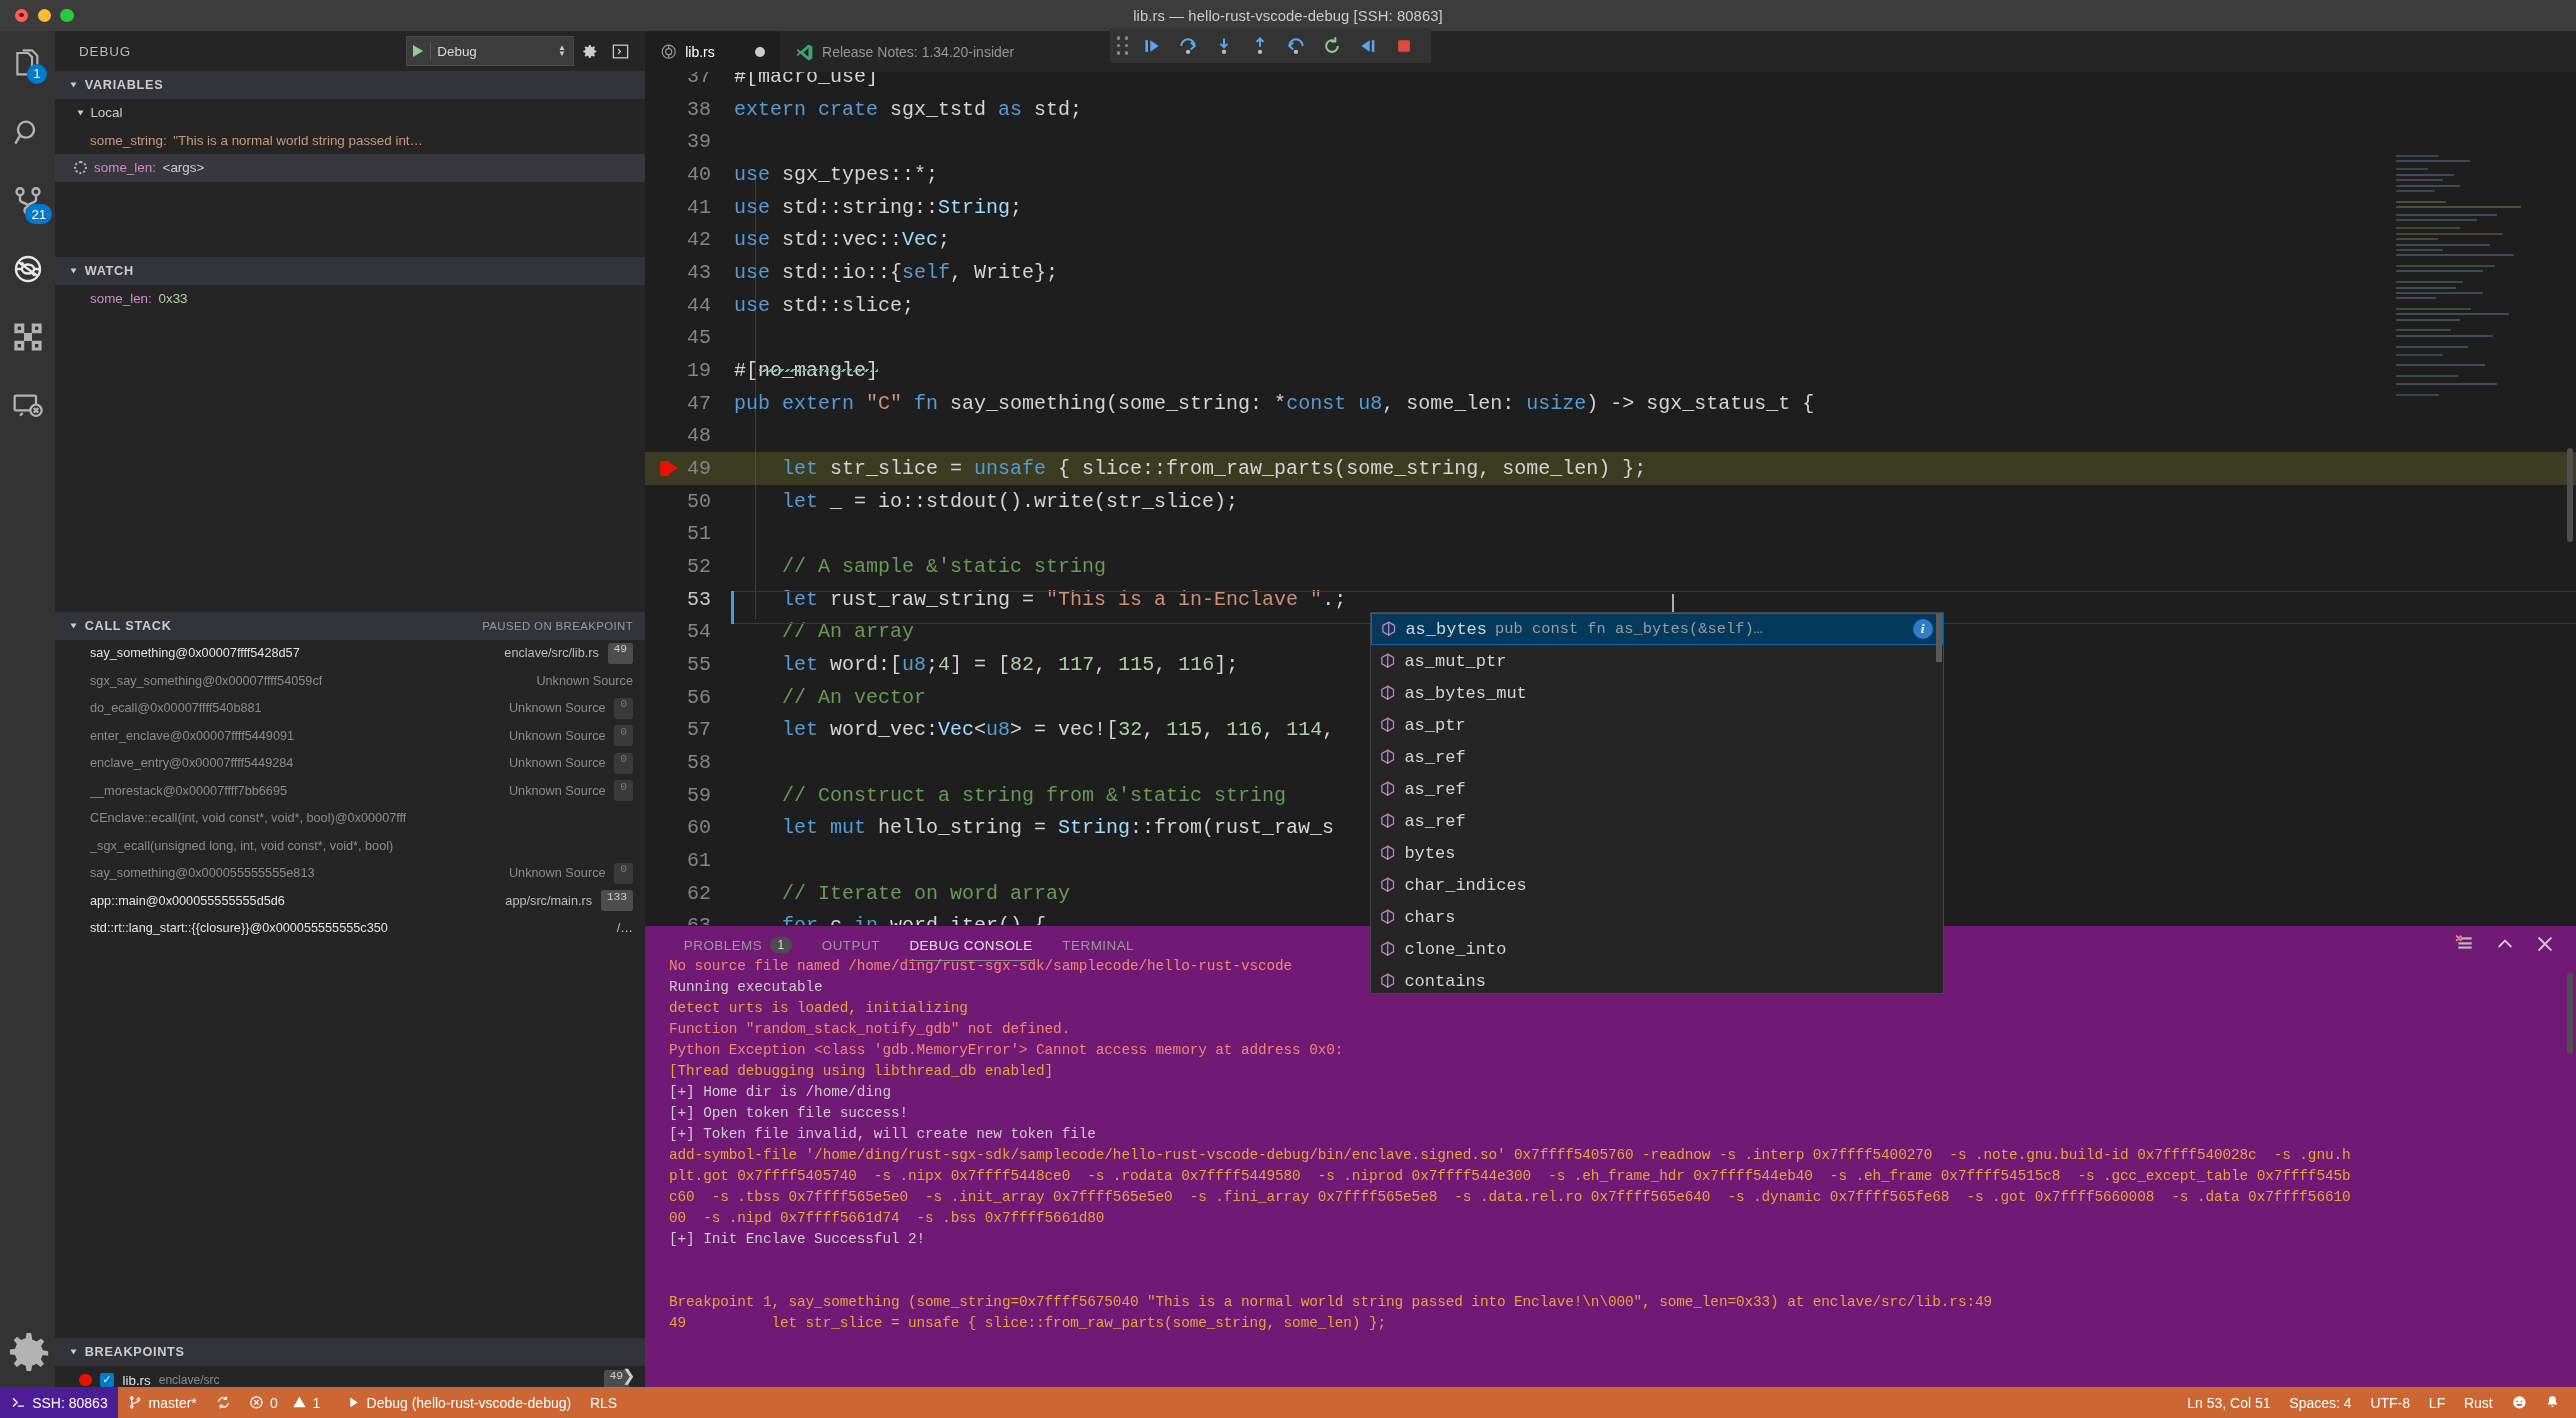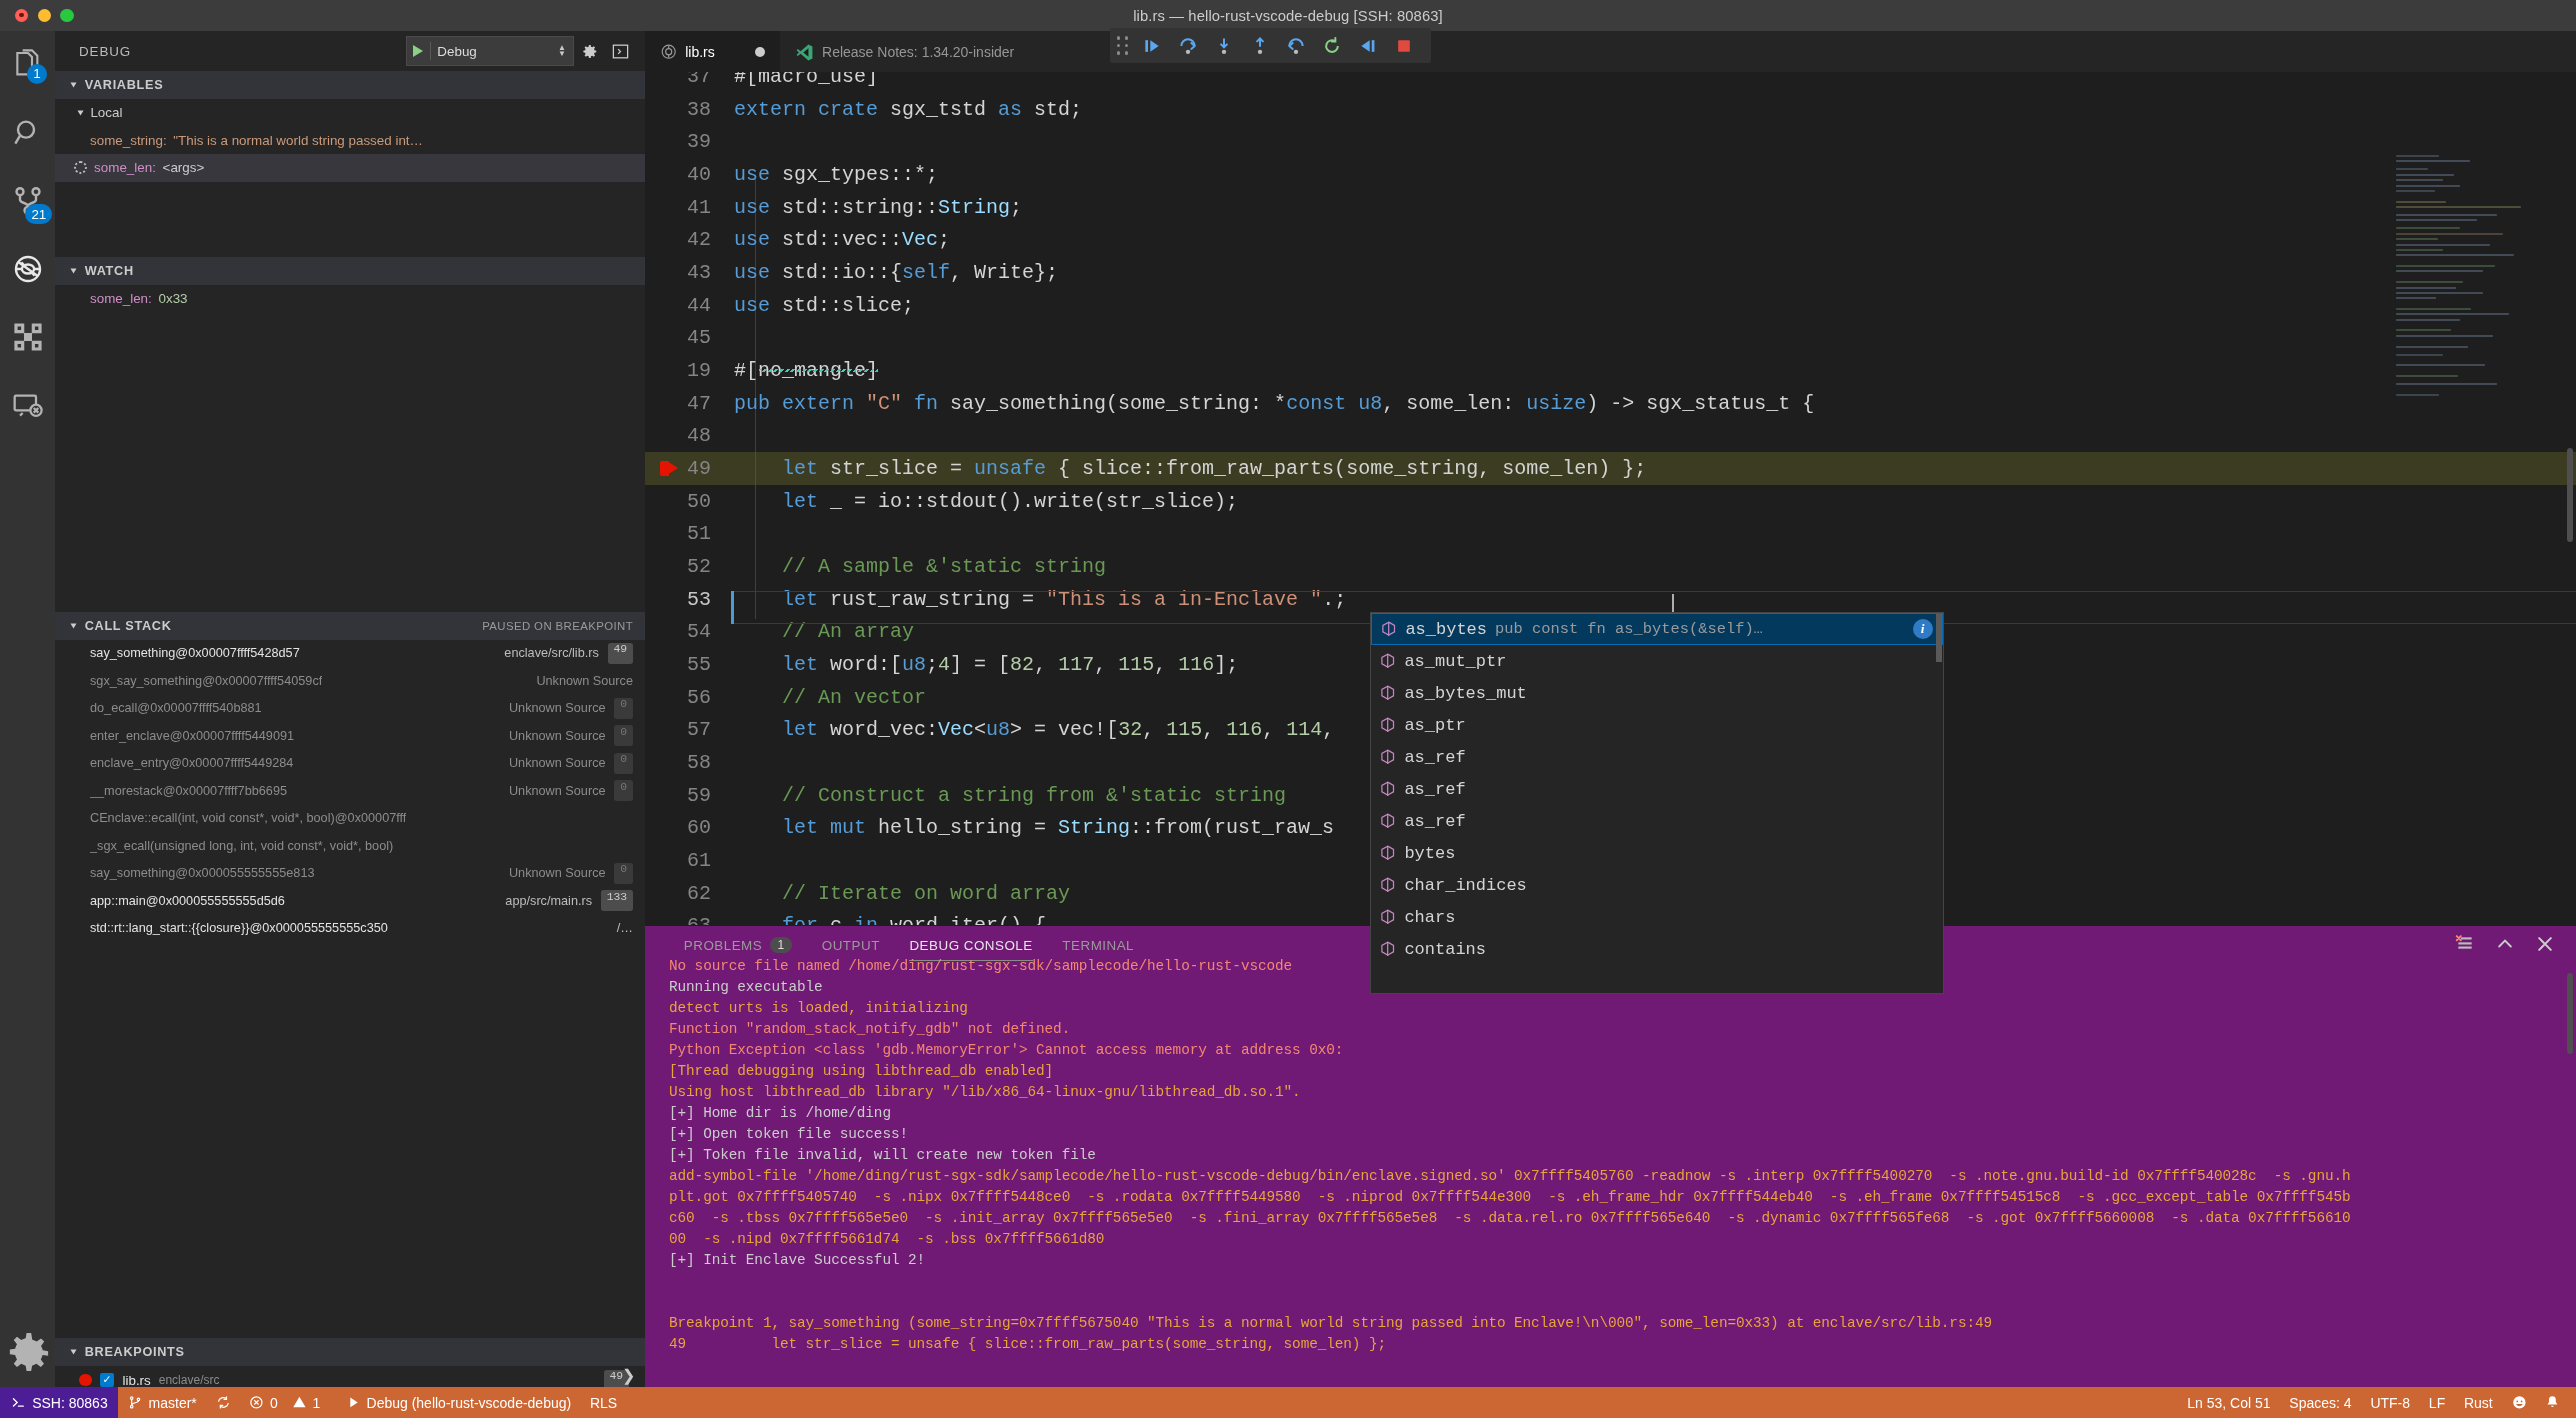--- a/index.html
+++ b/index.html
@@ -567,20 +567,27 @@
           <path d="M12 2.5l8 4.5v9l-8 4.5-8-4.5v-9z"></path>
           <path d="M12 2.5v19"></path>
         </svg>
         <span>chars</span>
       </div>
       <div class="sg">
         <svg class="mi" viewBox="0 0 24 24" fill="none" stroke="#c586c0" stroke-width="1.7">
           <path d="M12 2.5l8 4.5v9l-8 4.5-8-4.5v-9z"></path>
           <path d="M12 2.5v19"></path>
         </svg>
+        <span>clone_into</span>
+      </div>
+      <div class="sg">
+        <svg class="mi" viewBox="0 0 24 24" fill="none" stroke="#c586c0" stroke-width="1.7">
+          <path d="M12 2.5l8 4.5v9l-8 4.5-8-4.5v-9z"></path>
+          <path d="M12 2.5v19"></path>
+        </svg>
         <span>contains</span>
       </div>
     </div>
   <div id="sg-scroll"></div>
 </div>
 
 <div id="panel">
   <div id="panel-head">
     <div class="ptab">
       <span>PROBLEMS</span>
@@ -616,21 +623,20 @@
       </div>
     </div>
   </div>
   <div id="console" style="margin-top: -6px;">
       <div class="ln err">No source file named /home/ding/rust-sgx-sdk/samplecode/hello-rust-vscode</div>
       <div class="ln out">Running executable</div>
       <div class="ln">detect urts is loaded, initializing</div>
       <div class="ln err">Function "random_stack_notify_gdb" not defined.</div>
       <div class="ln err">Python Exception &lt;class 'gdb.MemoryError'&gt; Cannot access memory at address 0x0:</div>
       <div class="ln">[Thread debugging using libthread_db enabled]</div>
-      <div class="ln">Using host libthread_db library "/lib/x86_64-linux-gnu/libthread_db.so.1".</div>
       <div class="ln out">[+] Home dir is /home/ding</div>
       <div class="ln out">[+] Open token file success!</div>
       <div class="ln out">[+] Token file invalid, will create new token file</div>
       <div class="ln">add-symbol-file '/home/ding/rust-sgx-sdk/samplecode/hello-rust-vscode-debug/bin/enclave.signed.so' 0x7ffff5405760 -readnow -s .interp 0x7ffff5400270  -s .note.gnu.build-id 0x7ffff540028c  -s .gnu.h</div>
       <div class="ln">plt.got 0x7ffff5405740  -s .nipx 0x7ffff5448ce0  -s .rodata 0x7ffff5449580  -s .niprod 0x7ffff544e300  -s .eh_frame_hdr 0x7ffff544eb40  -s .eh_frame 0x7ffff54515c8  -s .gcc_except_table 0x7ffff545b</div>
       <div class="ln">c60  -s .tbss 0x7ffff565e5e0  -s .init_array 0x7ffff565e5e0  -s .fini_array 0x7ffff565e5e8  -s .data.rel.ro 0x7ffff565e640  -s .dynamic 0x7ffff565fe68  -s .got 0x7ffff5660008  -s .data 0x7ffff56610</div>
       <div class="ln">00  -s .nipd 0x7ffff5661d74  -s .bss 0x7ffff5661d80</div>
       <div class="ln out">[+] Init Enclave Successful 2!</div>
       <div class="ln out">&nbsp;</div>
       <div class="ln out">&nbsp;</div>

